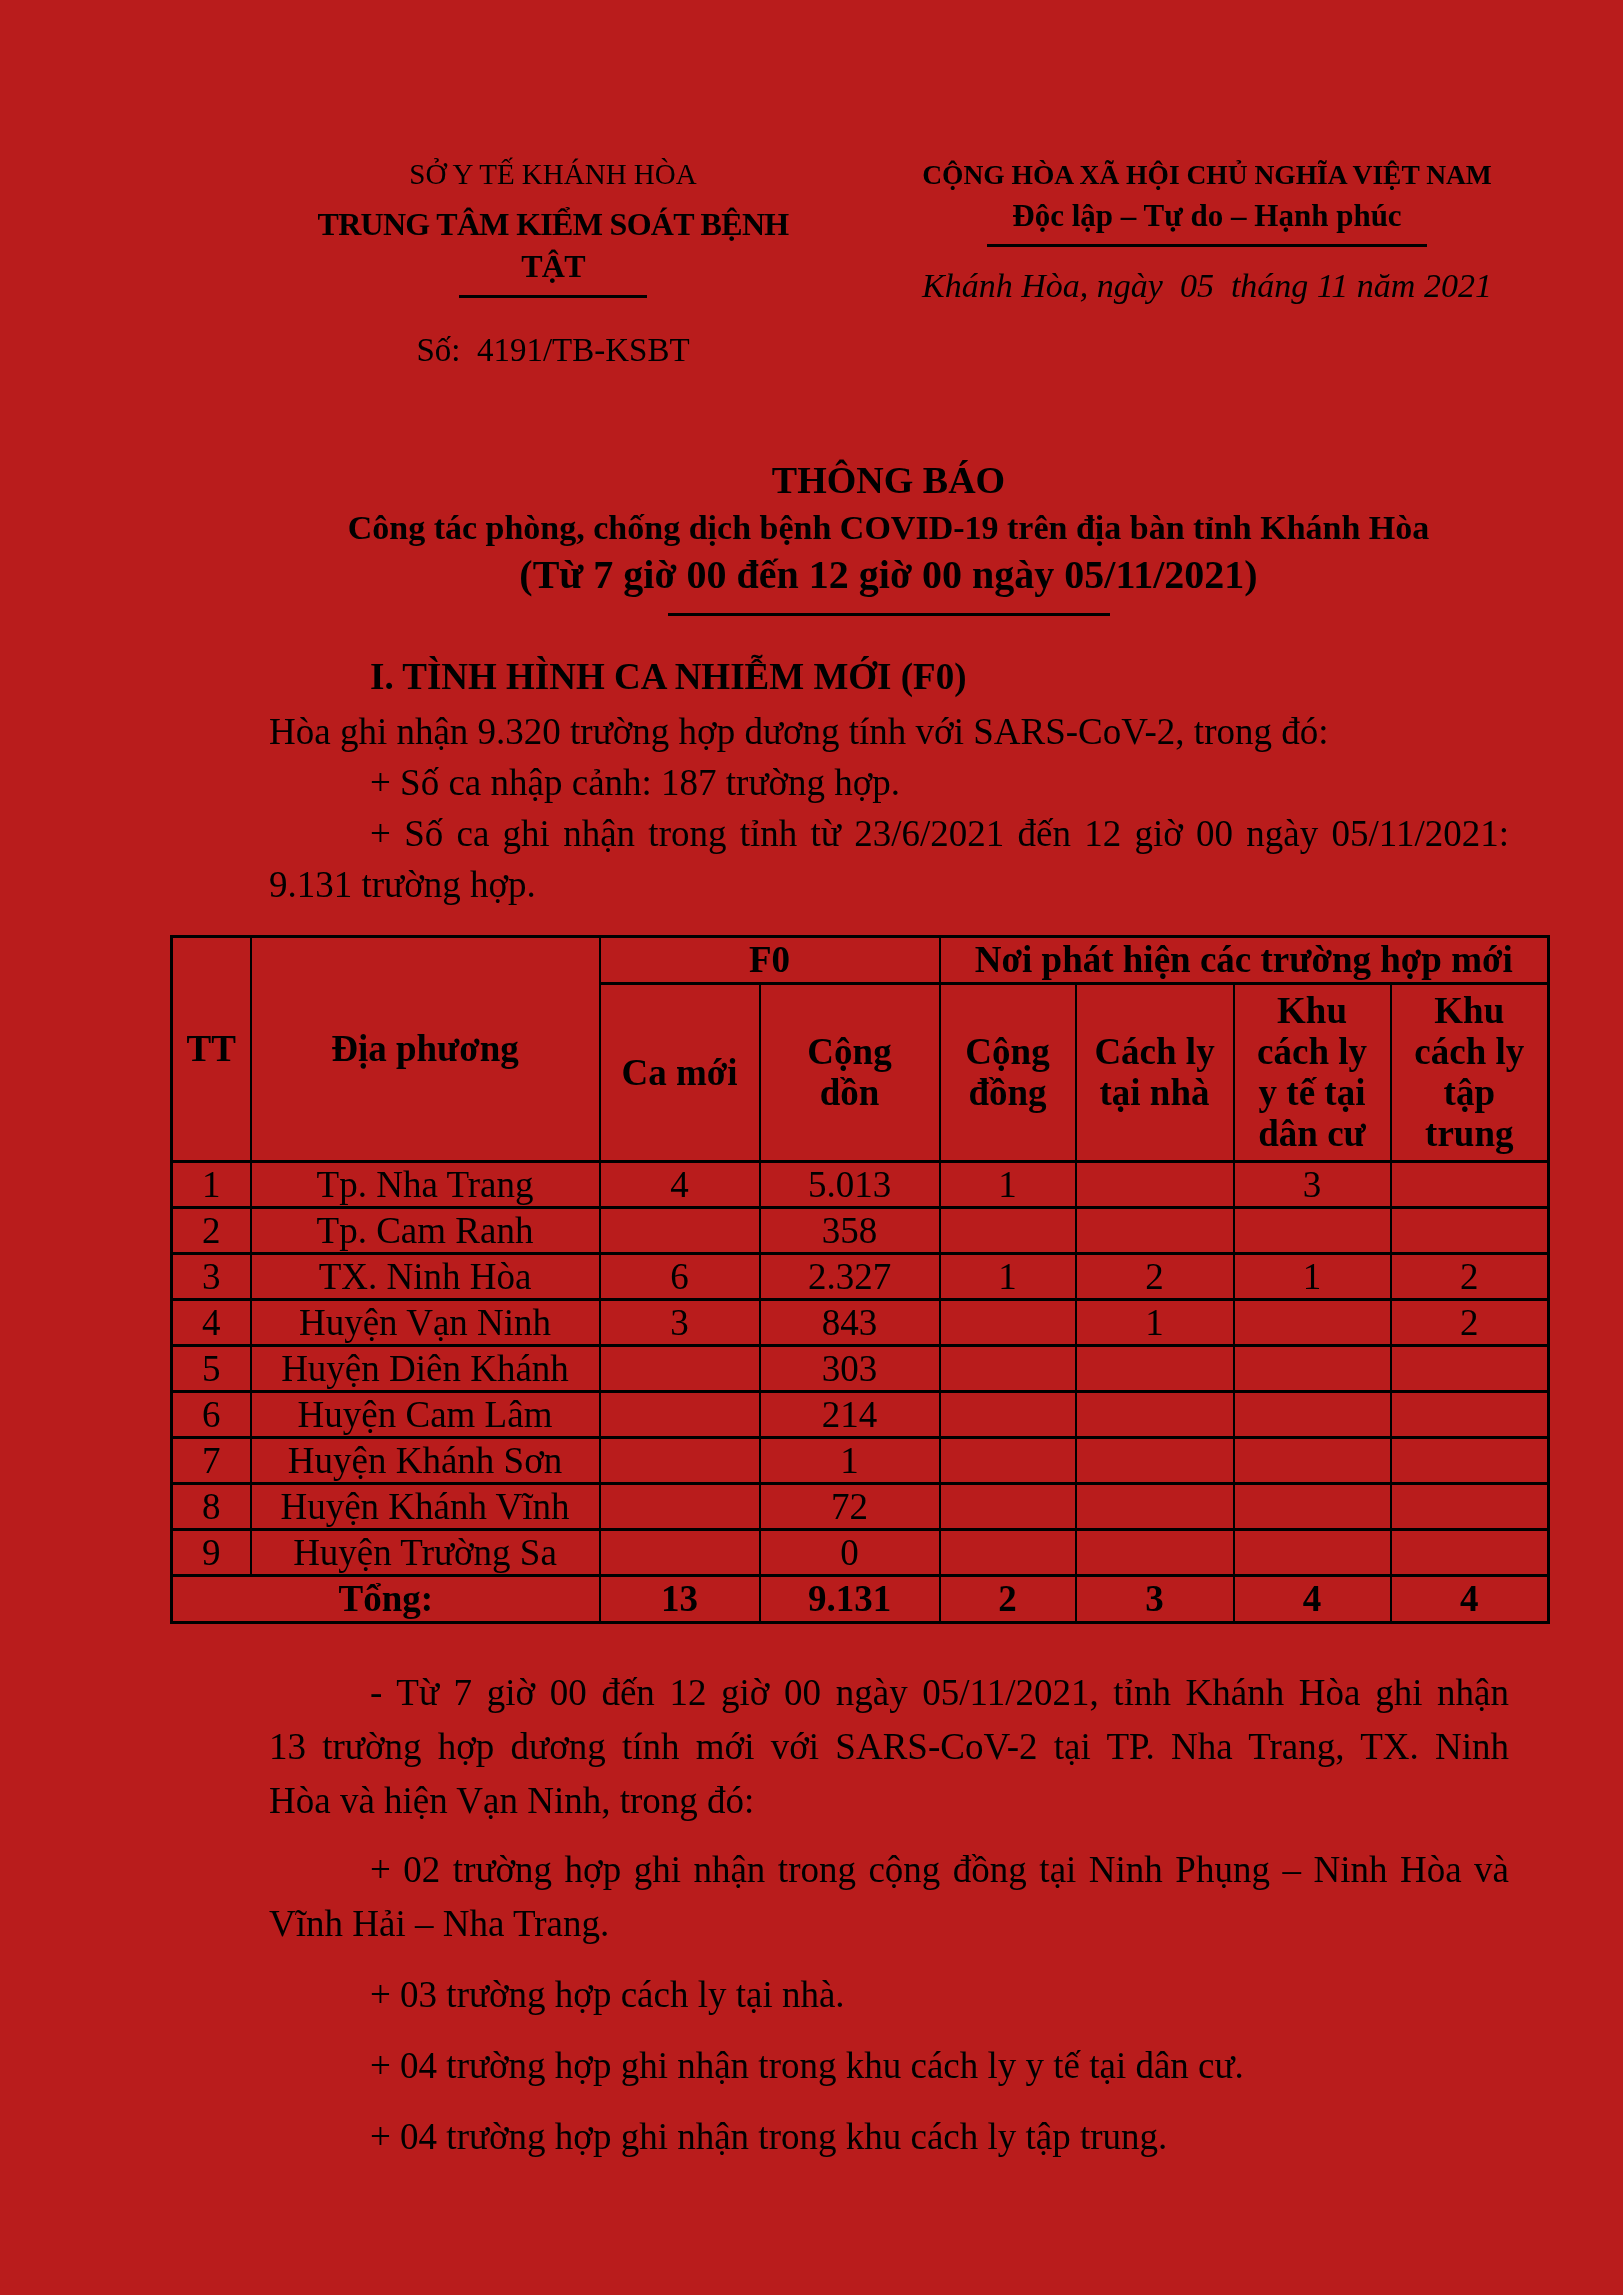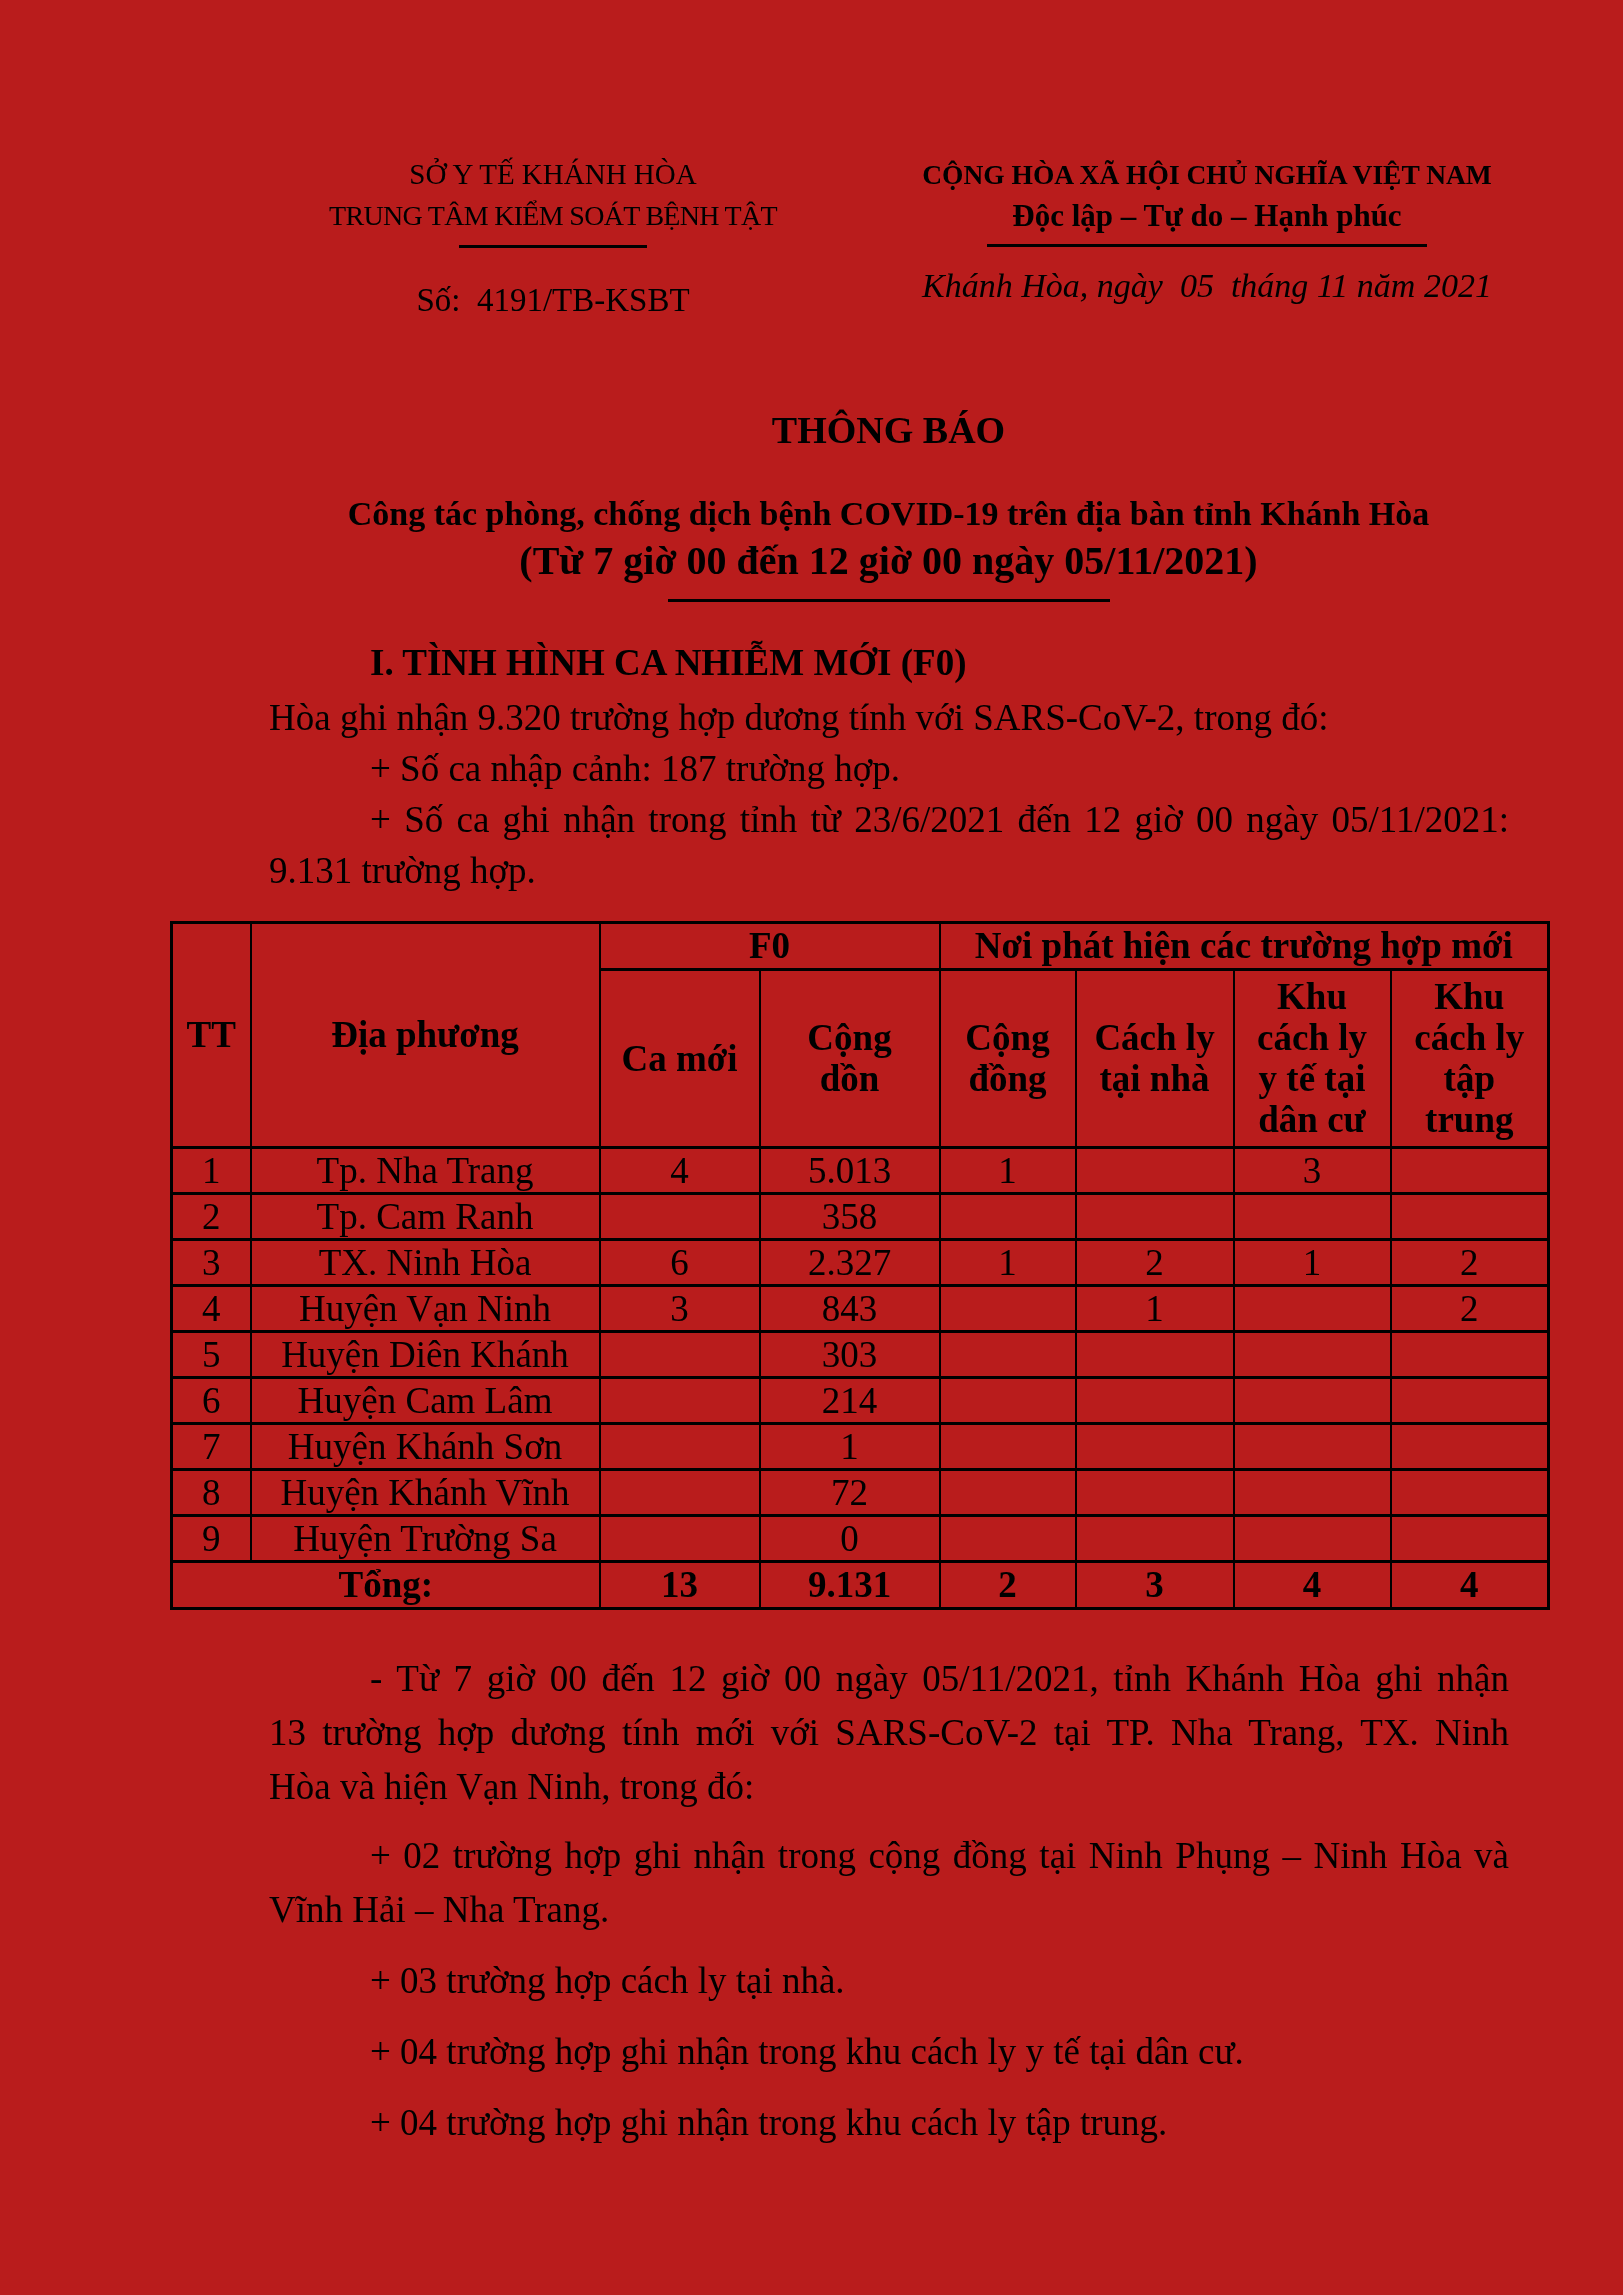--- a/index.html
+++ b/index.html
@@ -11,33 +11,33 @@
     color:#000;
     font-family:"Liberation Serif","DejaVu Serif",serif;
     overflow:hidden;
     padding-left:36px;
   }
   
   .hdr { display:flex; padding:154px 0 0 249px; }
   .hdr-left  { width:536px;  text-align:center; }
   .hdr-right { width:602px;  margin-left:85px; text-align:center; }
   .org-parent { font-size:29px; line-height:41px; }
-  .org-name   { font-size:28px; line-height:42px; font-weight:normal; letter-spacing:-0.7px; }
+  .org-name   { font-size:32px; line-height:42px; font-weight:bold; letter-spacing:-0.7px;margin-top:8px; }
   .motto1 { font-size:27.5px; line-height:41px; font-weight:bold; }
   .motto2 { font-size:31px; line-height:42px; font-weight:bold; }
   .rule { height:3.3px; background:#000; }
   .rule-left  { width:188px; margin:7.9px auto 0; }
   .rule-right { width:440px; margin:6.5px auto 0; }
   .doc-number { font-size:33px; margin-top:34px; }
   .place-date { font-size:34px; margin-top:20px; font-style:italic; }
 
   
   .title-block { margin:88px 151px 0 233px; text-align:center; }
   .title1 { font-size:38px; line-height:47px; font-weight:bold; }
-  .title2 { font-size:34px; line-height:47px; font-weight:bold;margin-top:36px; }
+  .title2 { font-size:34px; line-height:47px; font-weight:bold; }
   .title3 { font-size:40px; line-height:47px; font-weight:bold; }
   .rule-title { width:442px; height:3.9px; margin:14.4px auto 0; }
 
   
   .bodyblock { margin-left:233px; width:1240px; font-size:37px; }
   .sec1 { margin-top:37px; }
   .sec-heading { font-size:37px; line-height:47px; font-weight:bold; padding-left:101px; }
   .lines { margin-top:5.2px; }
   .ln  { line-height:51px; }
   .after .ln { line-height:54px; }

